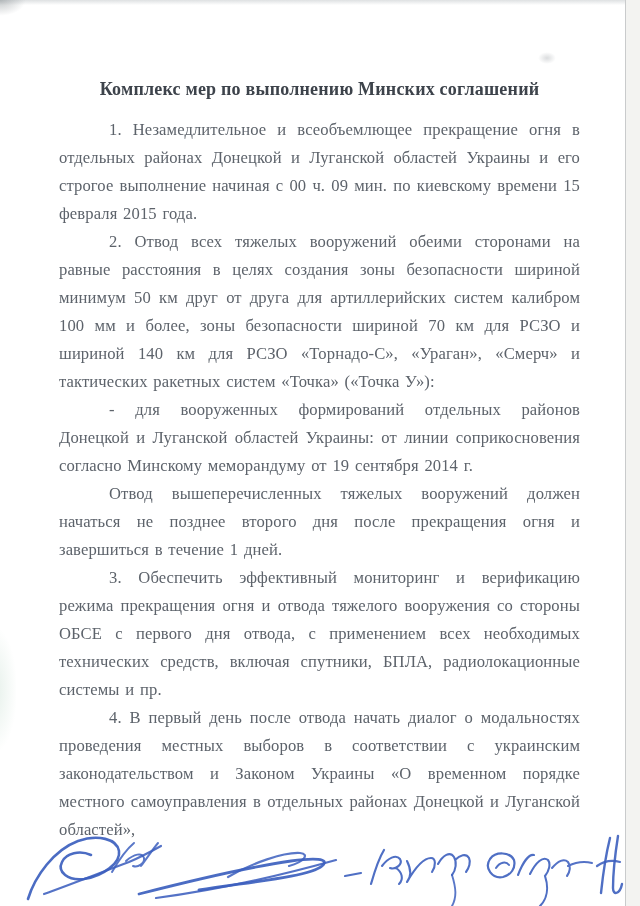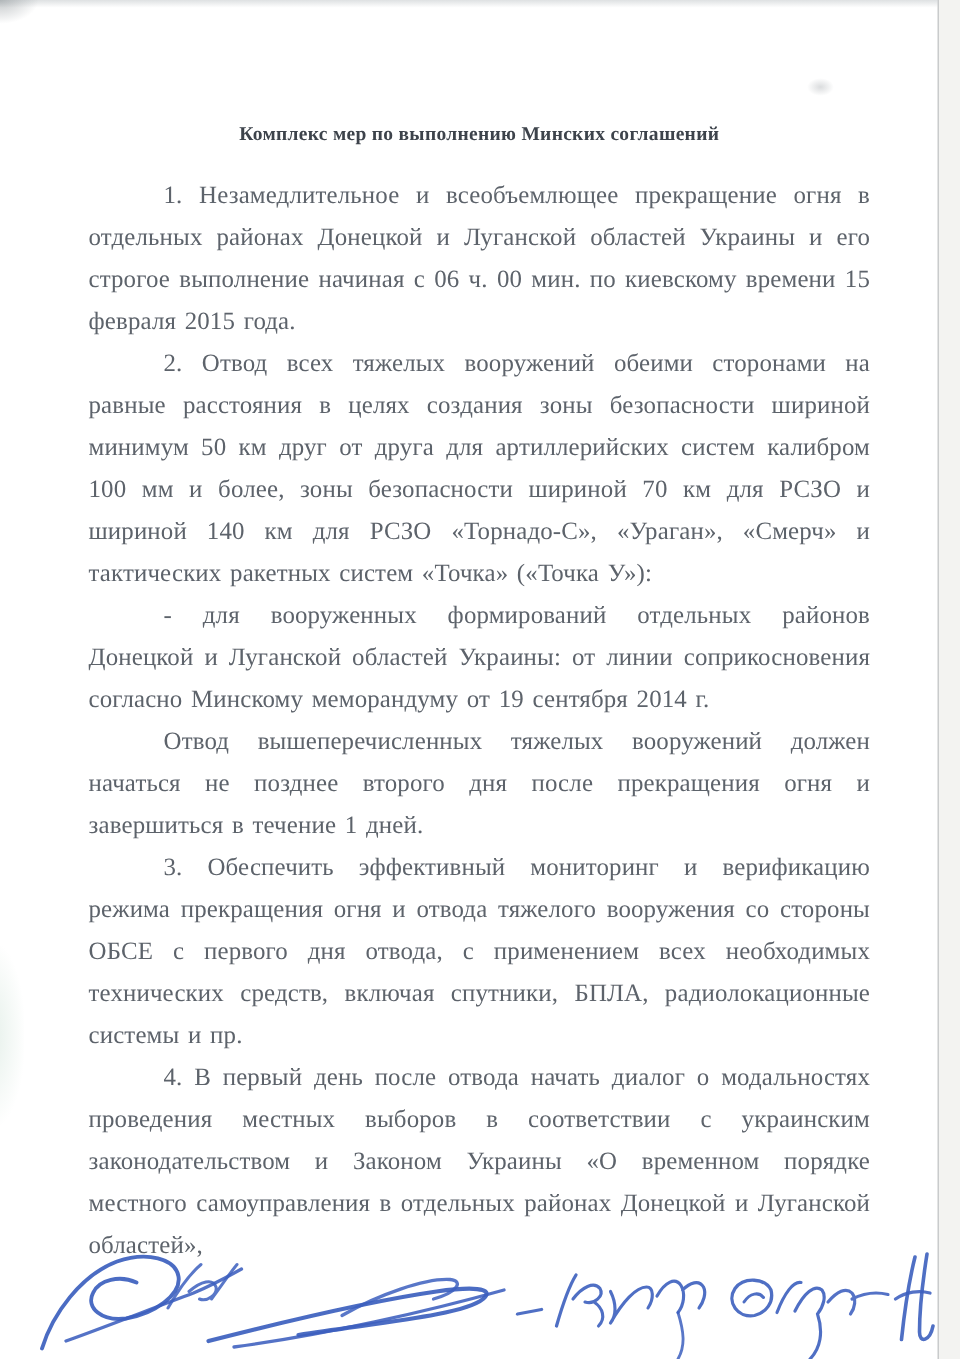--- a/index.html
+++ b/index.html
@@ -54,21 +54,21 @@
   }
   .content {
     position: absolute;
     left: 59px;
     top: 78px;
     width: 521px;
     color: var(--text-color, #5d636b);
   }
   .title {
     margin: 0 0 16px 0;
-    font-size: 13px;
+    font-size: 18px;
     font-weight: bold;
     text-align: center;
     letter-spacing: 0.2px;
     color: var(--title-color, #3d434b);
     line-height: 22px;
   }
   .paragraphs { }
   .para {
     margin: 0;
     font-size: 16.6px;
@@ -97,21 +97,21 @@
 <div class="scan">
 
   <div class="page-edge-right"></div>
   <div class="corner-shadow"></div>
   <div class="smudge-top"></div>
   <div class="smudge-bottom-left"></div>
 
   <div class="content">
     <h1 class="title">Комплекс мер по выполнению Минских соглашений</h1>
     <div class="paragraphs">
-        <p class="para">1. Незамедлительное и всеобъемлющее прекращение огня в отдельных районах Донецкой и Луганской областей Украины и его строгое выполнение начиная с 06 ч. 00 мин. по киевскому времени 15 февраля 2015 года.</p>
+        <p class="para">1. Незамедлительное и всеобъемлющее прекращение огня в отдельных районах Донецкой и Луганской областей Украины и его строгое выполнение начиная с 00 ч. 09 мин. по киевскому времени 15 февраля 2015 года.</p>
         <p class="para">2. Отвод всех тяжелых вооружений обеими сторонами на равные расстояния в целях создания зоны безопасности шириной минимум 50 км друг от друга для артиллерийских систем калибром 100 мм и более, зоны безопасности шириной 70 км для РСЗО и шириной 140 км для РСЗО «Торнадо-С», «Ураган», «Смерч» и тактических ракетных систем «Точка» («Точка У»):</p>
         <p class="para">- для вооруженных формирований отдельных районов Донецкой и Луганской областей Украины: от линии соприкосновения согласно Минскому меморандуму от 19 сентября 2014 г.</p>
         <p class="para">Отвод вышеперечисленных тяжелых вооружений должен начаться не позднее второго дня после прекращения огня и завершиться в течение 1 дней.</p>
         <p class="para">3. Обеспечить эффективный мониторинг и верификацию режима прекращения огня и отвода тяжелого вооружения со стороны ОБСЕ с первого дня отвода, с применением всех необходимых технических средств, включая спутники, БПЛА, радиолокационные системы и пр.</p>
         <p class="para">4. В первый день после отвода начать диалог о модальностях проведения местных выборов в соответствии с украинским законодательством и Законом Украины «О временном порядке местного самоуправления в отдельных районах Донецкой и Луганской областей»,</p>
       </div>
   </div>
 
   <svg class="signatures" viewBox="0 0 640 906" xmlns="http://www.w3.org/2000/svg">
 

